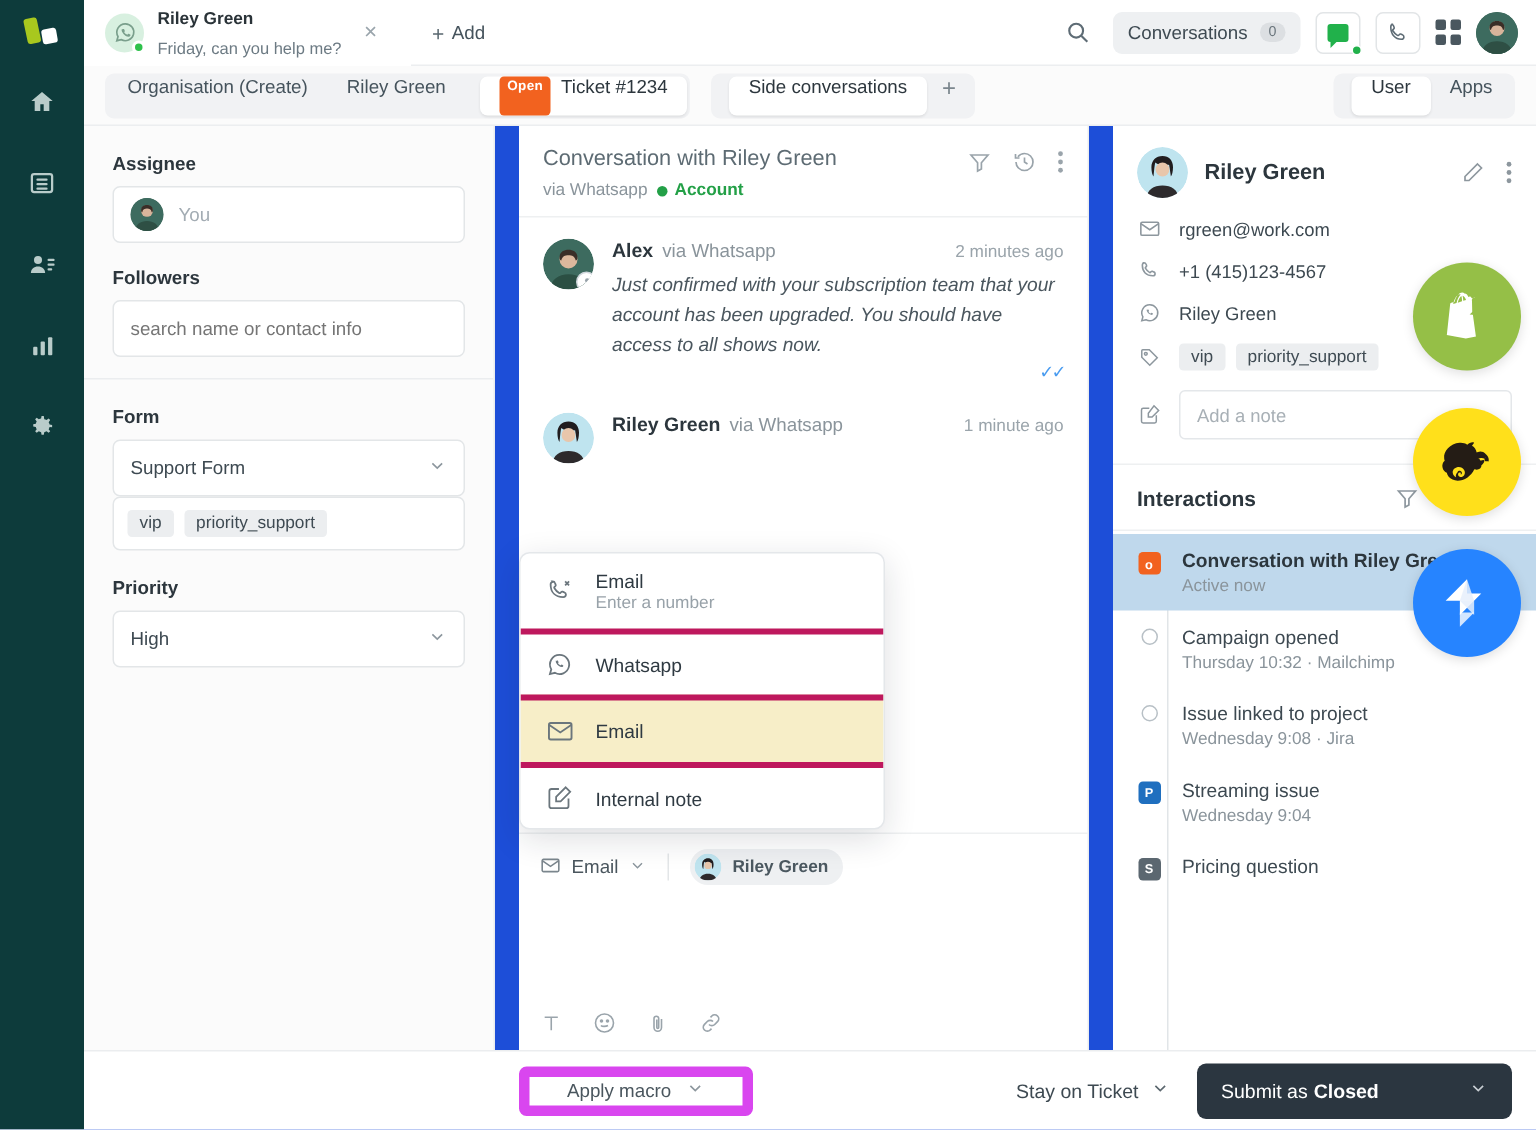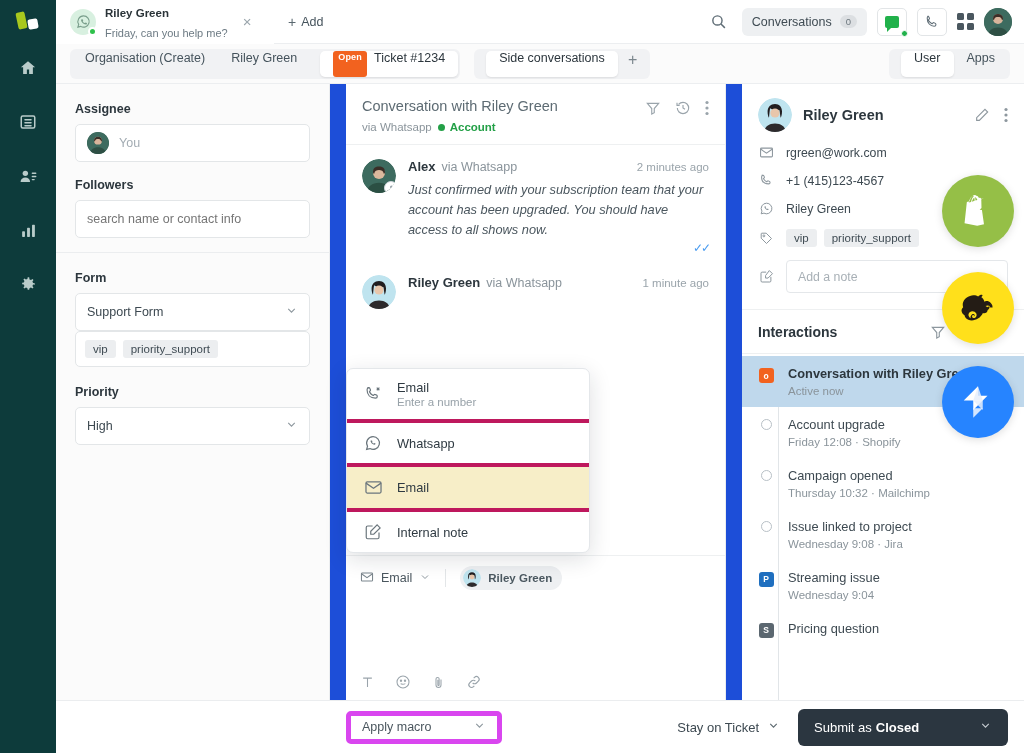--- a/index.html
+++ b/index.html
@@ -237,22 +237,22 @@
     position:absolute; width: 72px; height: 72px; border-radius:50%;
     display:flex; align-items:center; justify-content:center; box-shadow: 0 2px 8px rgba(0,0,0,.13);
   }
 
   
   .bottombar {
     height: 53px; flex: 0 0 53px; background:#fff; border-top:1px solid #ebedef;
     display:flex; align-items:center; padding: 0 16px;
   }
   .macro {
-    width: 156px; height: 33px; border:5px solid #d946ef; border-radius:5px; background:#fff;
-    display:flex; align-items:center; padding: 0 11px; font-size: 12.5px; color:#4a565e; cursor:pointer;
+    width: 156px; height: 33px; border:7px solid #d946ef; border-radius:5px; background:#fff;
+    display:flex; align-items:center; padding: 0 25px; font-size: 12.5px; color:#4a565e; cursor:pointer;
   }
   .stay { margin-left:auto; display:flex; align-items:flex-end; gap: 8px; font-size: 13px; color:#3d4951; cursor:pointer; margin-right: 18px; }
   .submit {
     background:#2b3640; color:#fff; border-radius:6px; height: 37px; width: 210px;
     display:flex; align-items:center; padding: 0 16px; font-size: 13px; cursor:pointer;gap:40px;
   }
   .submit .sc { margin-left:auto; }
   .submit b { margin-left: 4px; }
   .bb-left-pad { width: 274px; flex: 0 0 274px; }
 </style>
@@ -736,29 +736,20 @@
           <div class="ti active">
             <span class="mk">
               <span class="sq" style="background:#f2621f">o</span>
             </span>
             <span>
               <span class="tt" style="display:block">Conversation with Riley Green</span>
               <span class="ts" style="display:block">Active now</span>
             </span>
           </div>
 
-          <div class="ti plain">
-            <span class="mk">
-                <span class="circle"></span>
-              </span>
-            <span>
-              <span class="tt" style="display:block">Account upgrade</span>
-              <span class="ts" style="display:block">Friday 12:08 · Shopify</span>
-            </span>
-          </div>
 
           <div class="ti plain">
             <span class="mk">
                 <span class="circle"></span>
               </span>
             <span>
               <span class="tt" style="display:block">Campaign opened</span>
               <span class="ts" style="display:block">Thursday 10:32 · Mailchimp</span>
             </span>
           </div>

